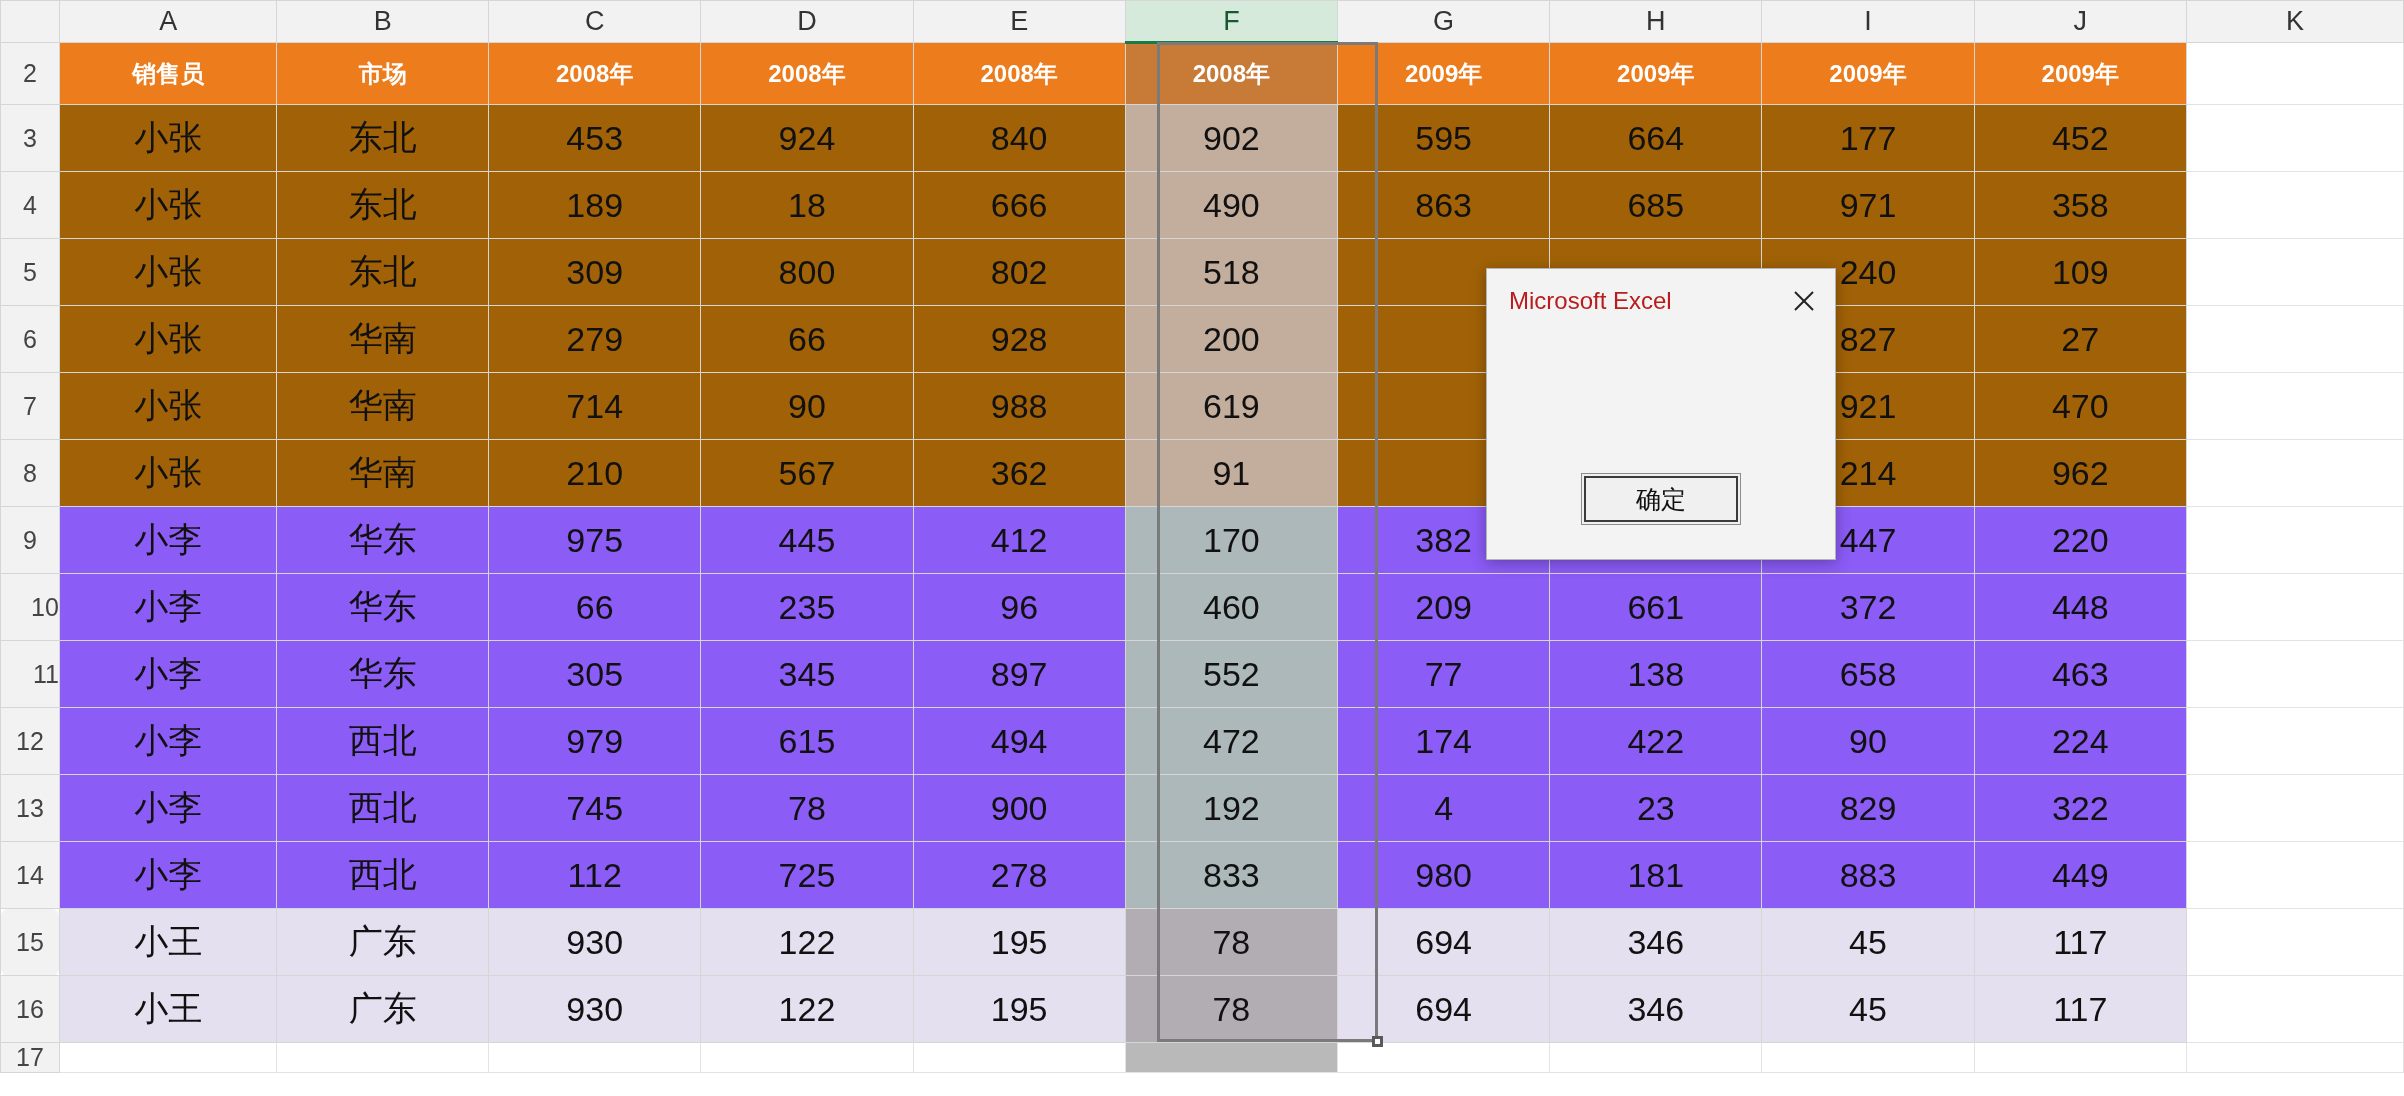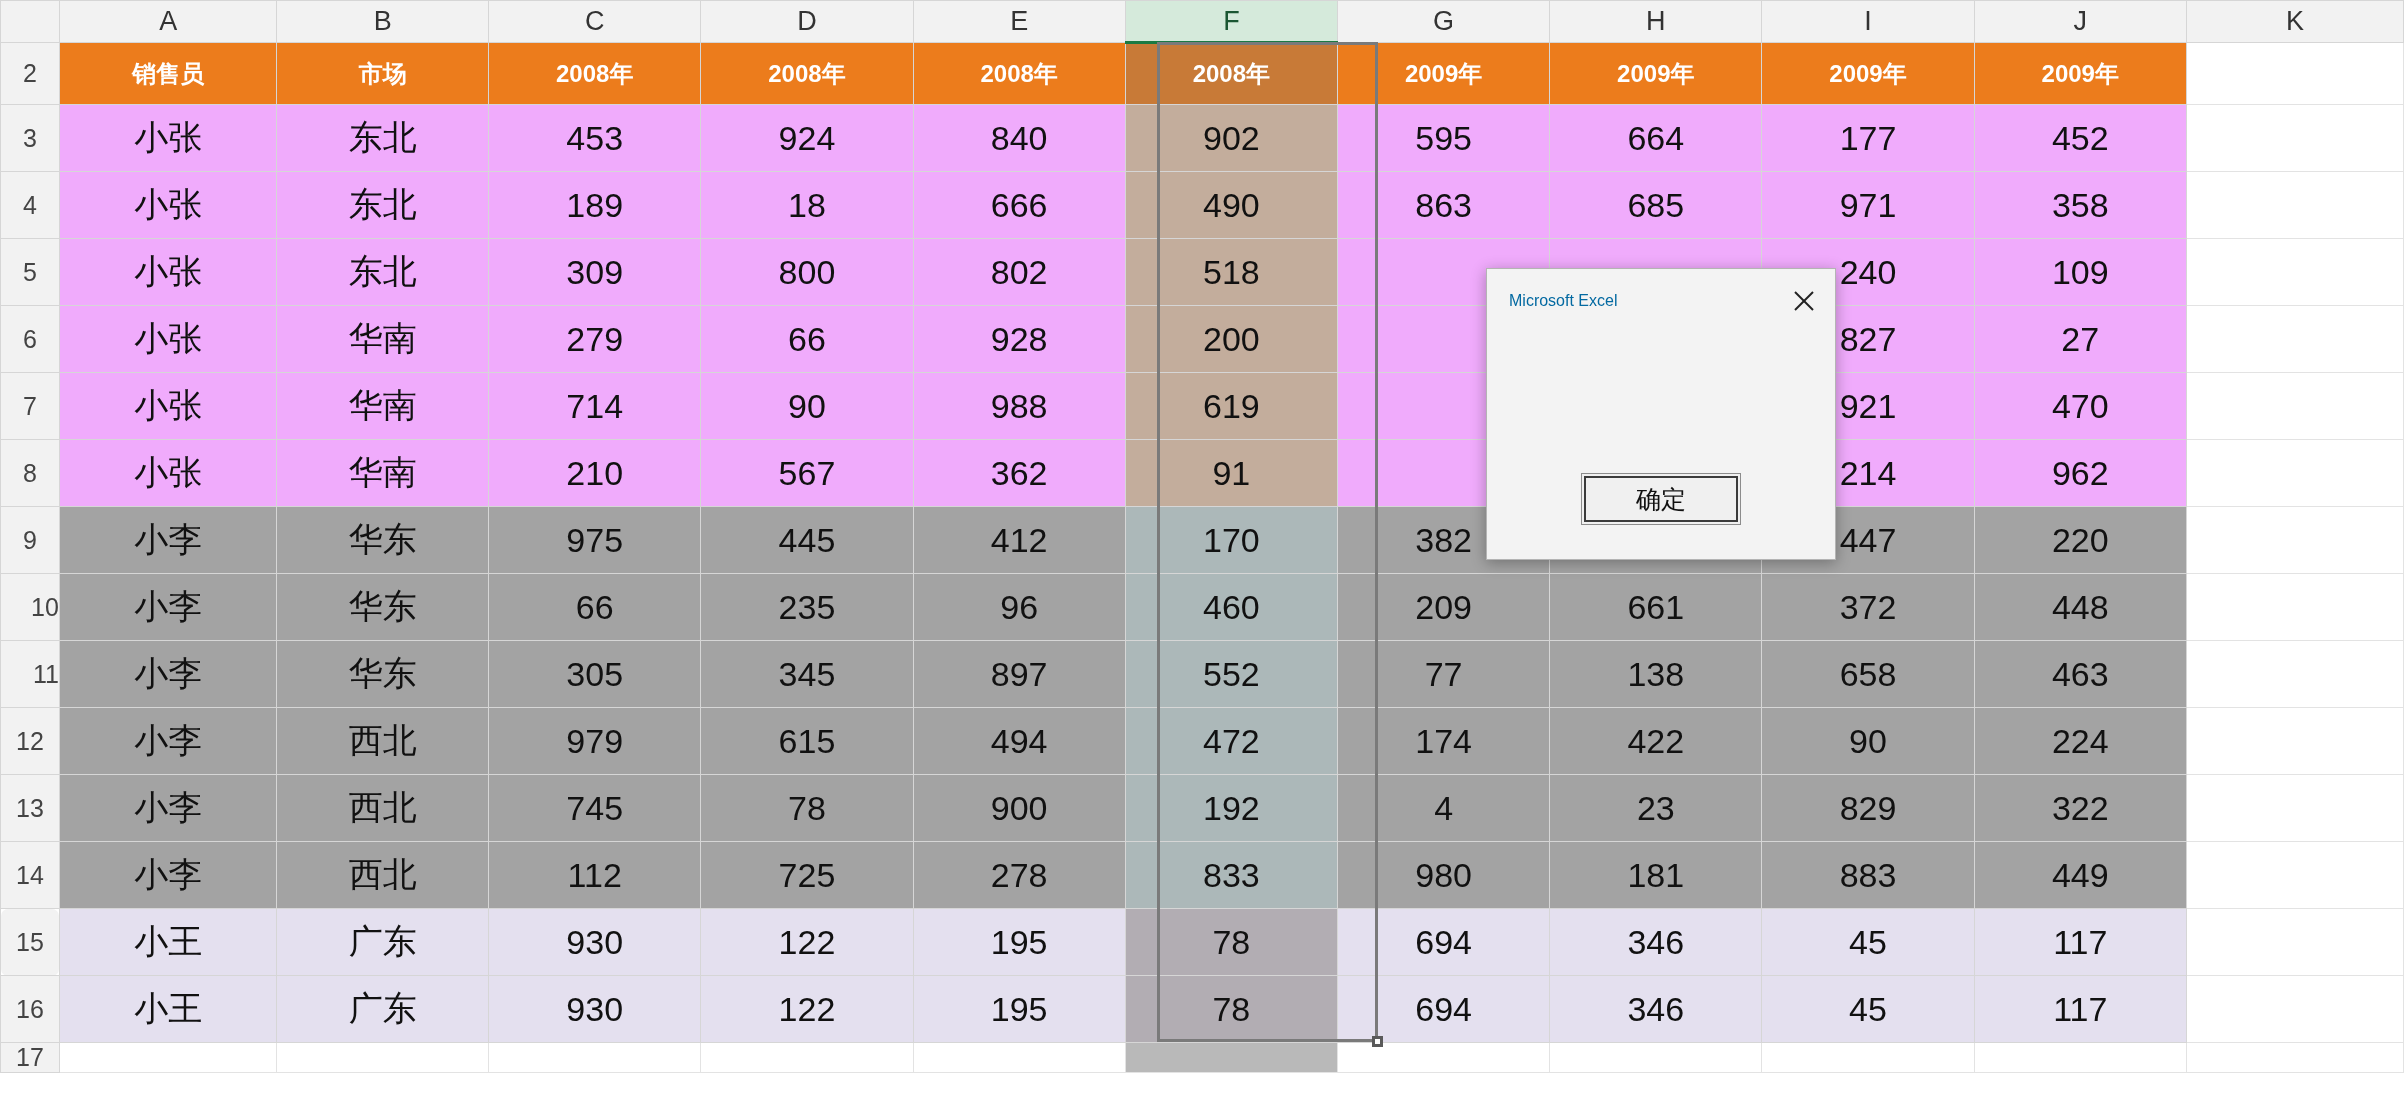--- a/index.html
+++ b/index.html
@@ -87,22 +87,22 @@
     color: #ffffff;
     font-weight: bold;
     font-size: 24px;
     border: 1px solid #ffffff;
   }
   .hdrcell.selcol {
     background: #c87a37;
   }
 
   
-  .band-a { background: #f0abfc; }
-  .band-b { background: #a3a3a3; }
+  .band-a { background: #a16207; }
+  .band-b { background: #8b5cf6; }
   .band-c { background: #e4e0ef; }
 
   .selcol-a { background: #c3ad9c; }
   .selcol-b { background: #acb8b9; }
   .selcol-c { background: #b2adb3; }
 
   .tblborder { border: 1px solid #ffffff; }
 
   
   .sel-outline {
@@ -135,22 +135,22 @@
   .dialog-titlebar {
     height: 64px;
     background: #f3f3f3;
     display: flex;
     align-items: center;
     justify-content: space-between;
     padding: 0 0 0 22px;
     box-sizing: border-box;
   }
   .dialog-title {
-    font-size: 16px;
-    color: #0369a1;
+    font-size: 24px;
+    color: #b91c1c;
     font-family: "Liberation Sans", sans-serif;
   }
   .dialog-close {
     width: 62px;
     height: 56px;
     display: flex;
     align-items: center;
     justify-content: center;
     font-size: 30px;
     color: #333333;

